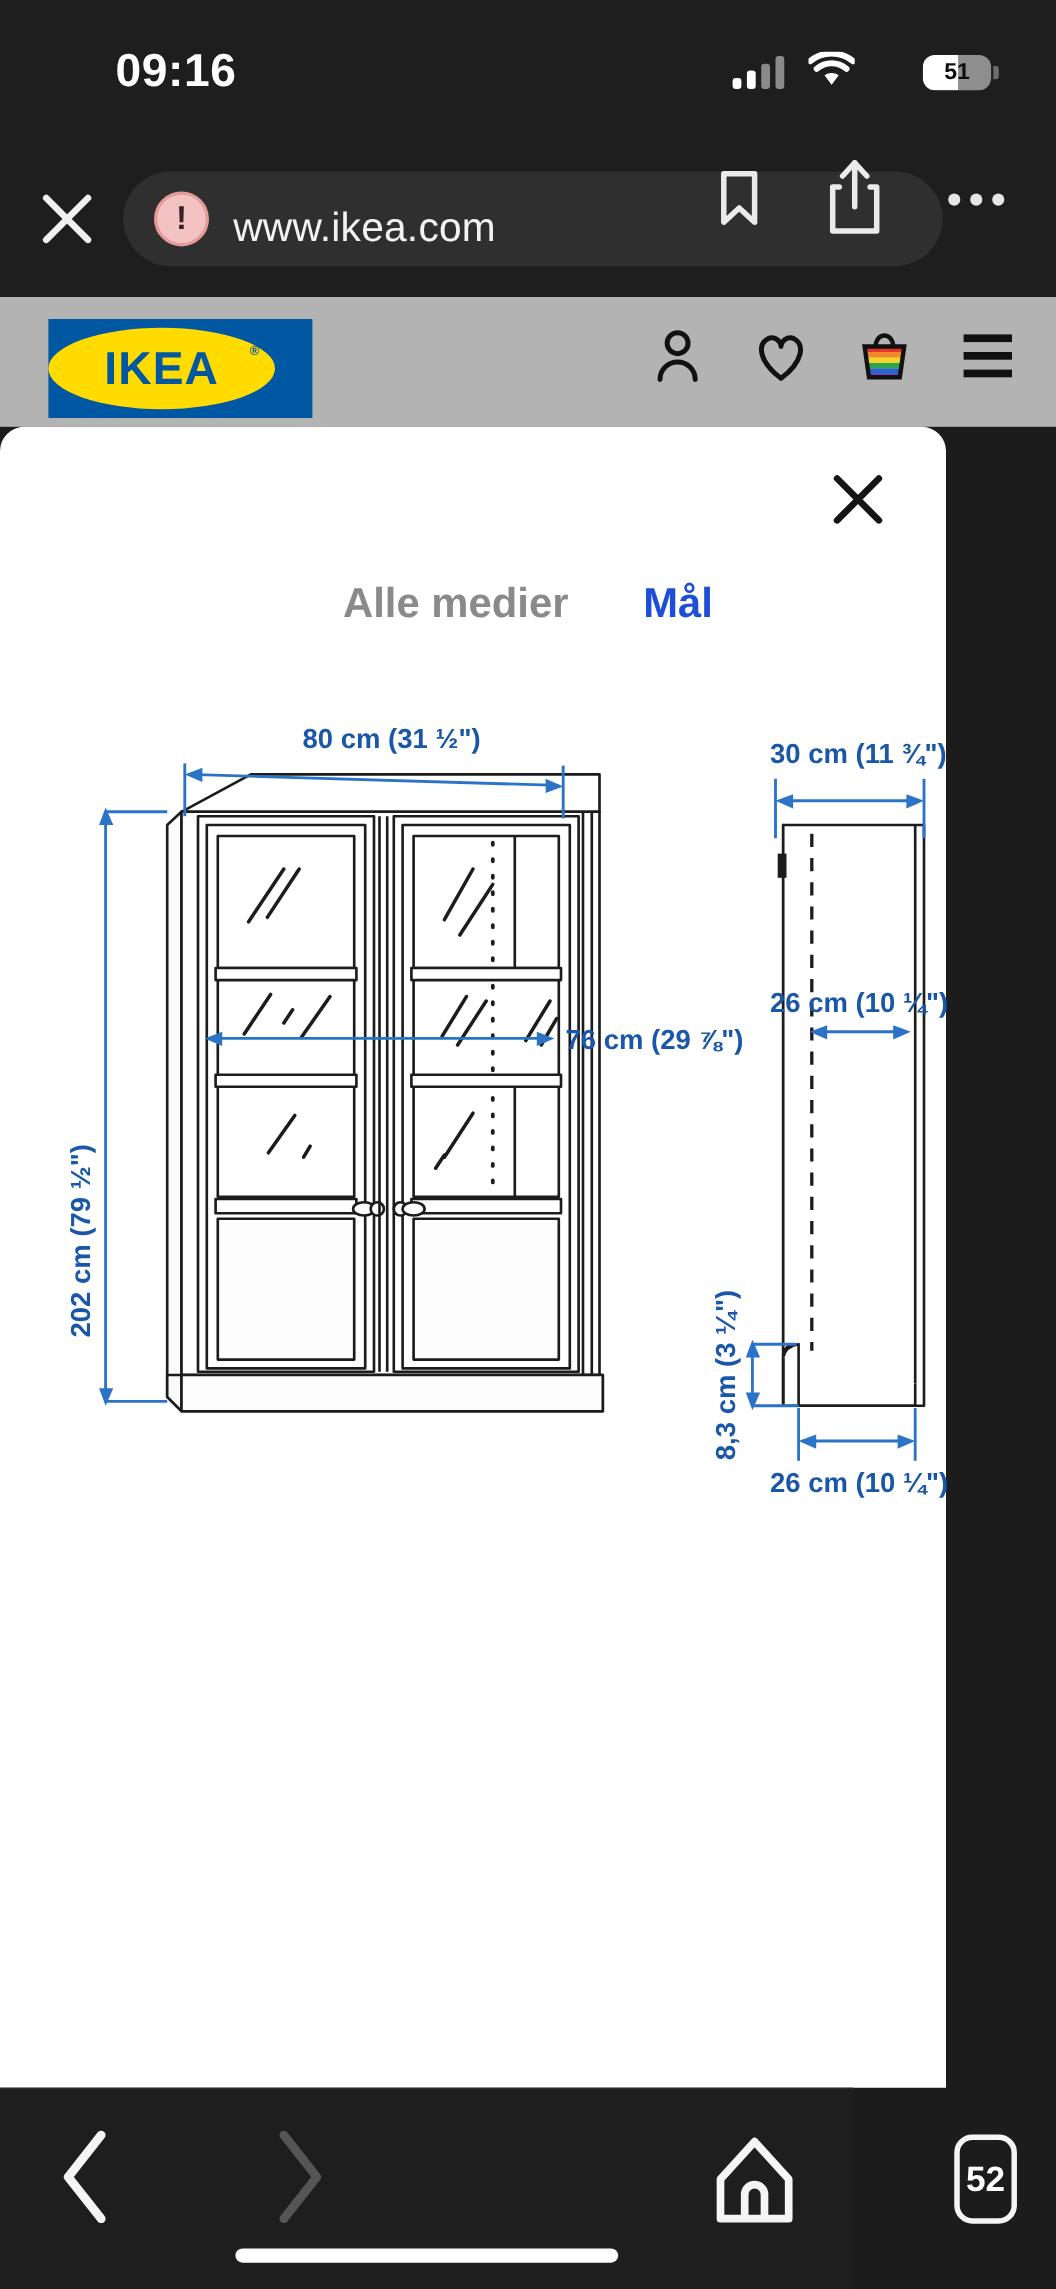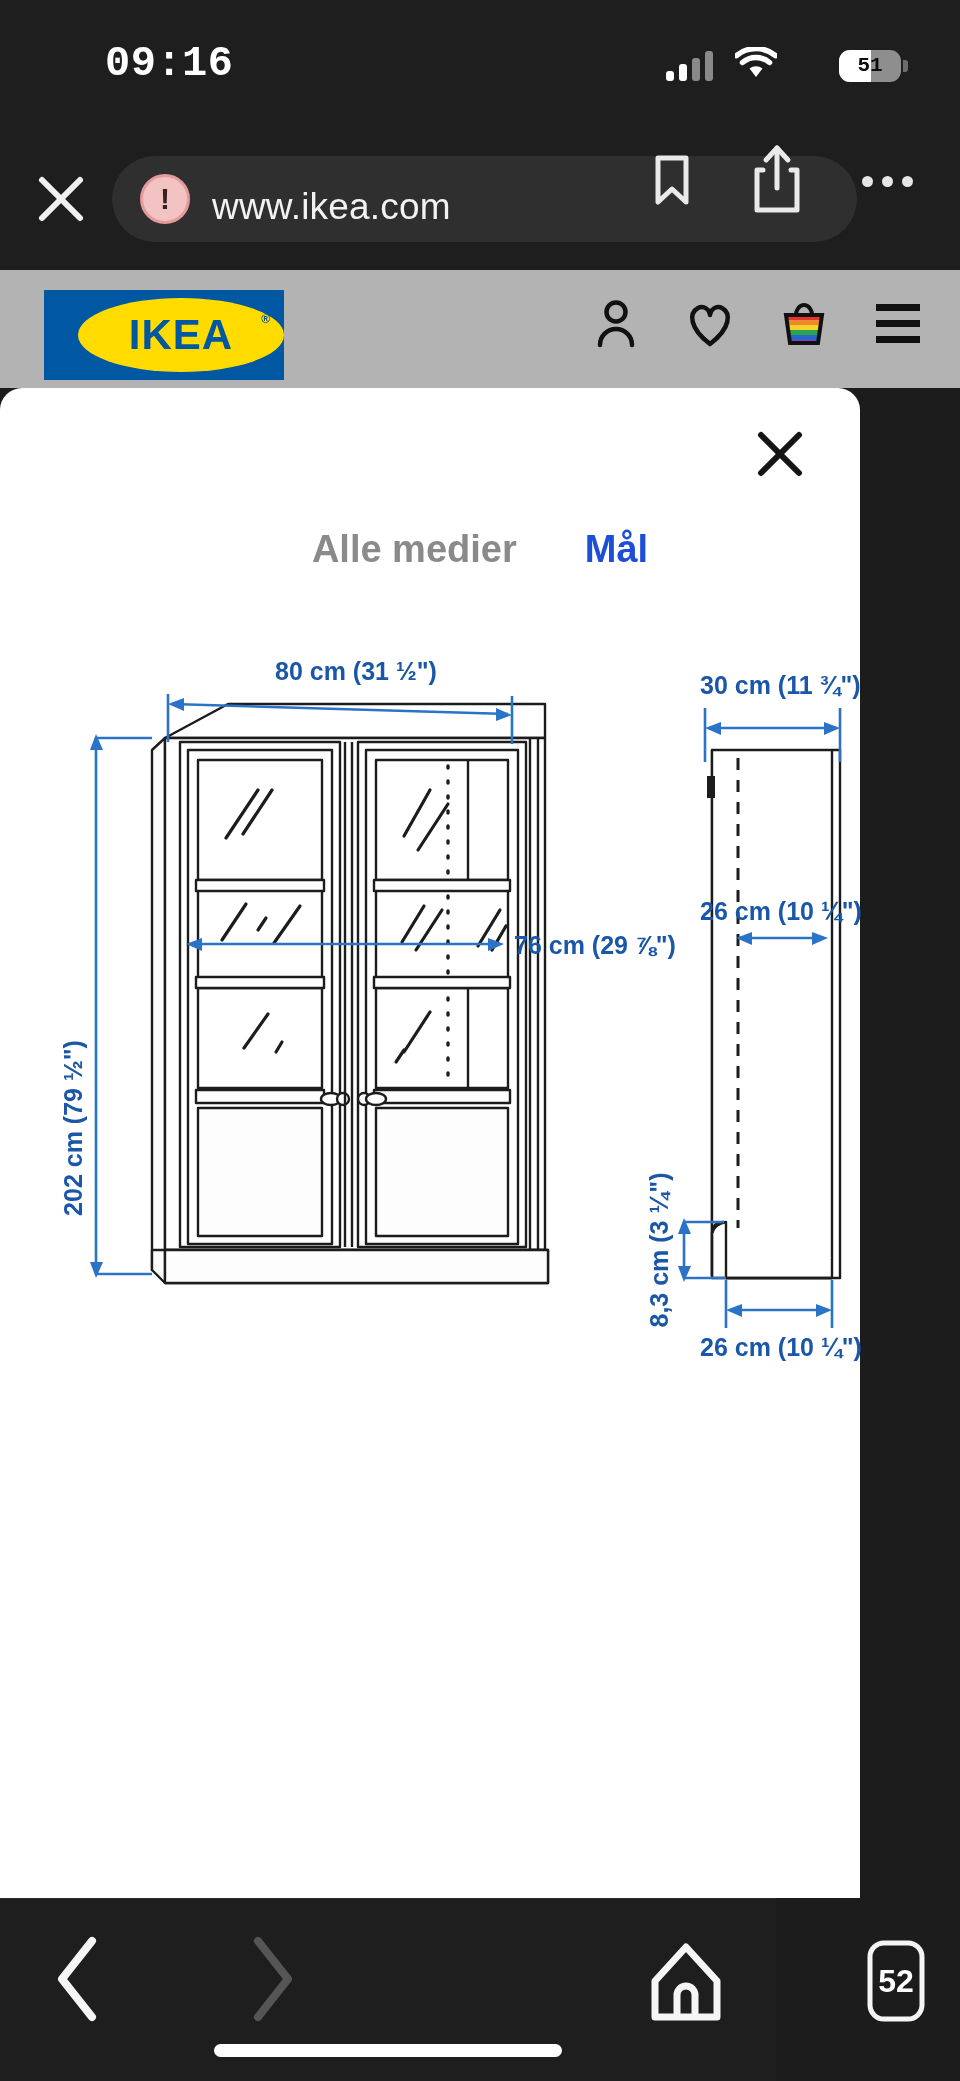--- a/index.html
+++ b/index.html
@@ -14,21 +14,20 @@
     width: 960px; height: 2081px;
     background: #1c1c1c;
     overflow: hidden;
   }
 
   
   #status-bar {
     position: absolute; top: 0; left: 0;
     width: 960px; height: 128px;
     background: #1e1e1e;
-    font-family: Liberation Mono, monospace;
   }
   #status-time {
     position: absolute; left: 105px; top: 40px;
     color: #fff; font-size: 42px; font-weight: 600;
     letter-spacing: 0.5px;
   }
   #status-right {
     position: absolute; right: 52px; top: 47px;
     display: flex; align-items: center; gap: 22px;
   }
@@ -96,21 +95,21 @@
   
   #site-header {
     position: absolute; top: 270px; left: 0;
     width: 960px; height: 118px;
     background: #b3b3b3;
   }
   #ikea-logo {
     position: absolute; left: 44px; top: 20px;
     width: 240px; height: 90px;
     background: #0058a3;
-    display: flex; align-items: center; justify-content: flex-end;
+    display: flex; align-items: center; justify-content: flex-start;
   }
   #ikea-oval {
     width: 206px; height: 74px; border-radius: 50%;
     background: #ffdb00;
     display: flex; align-items: center; justify-content: center;
     position: relative;
   }
   #ikea-word {
     color: #0058a3; font-size: 42px; font-weight: 800;
     letter-spacing: 1px; font-family: "Liberation Sans", sans-serif;

